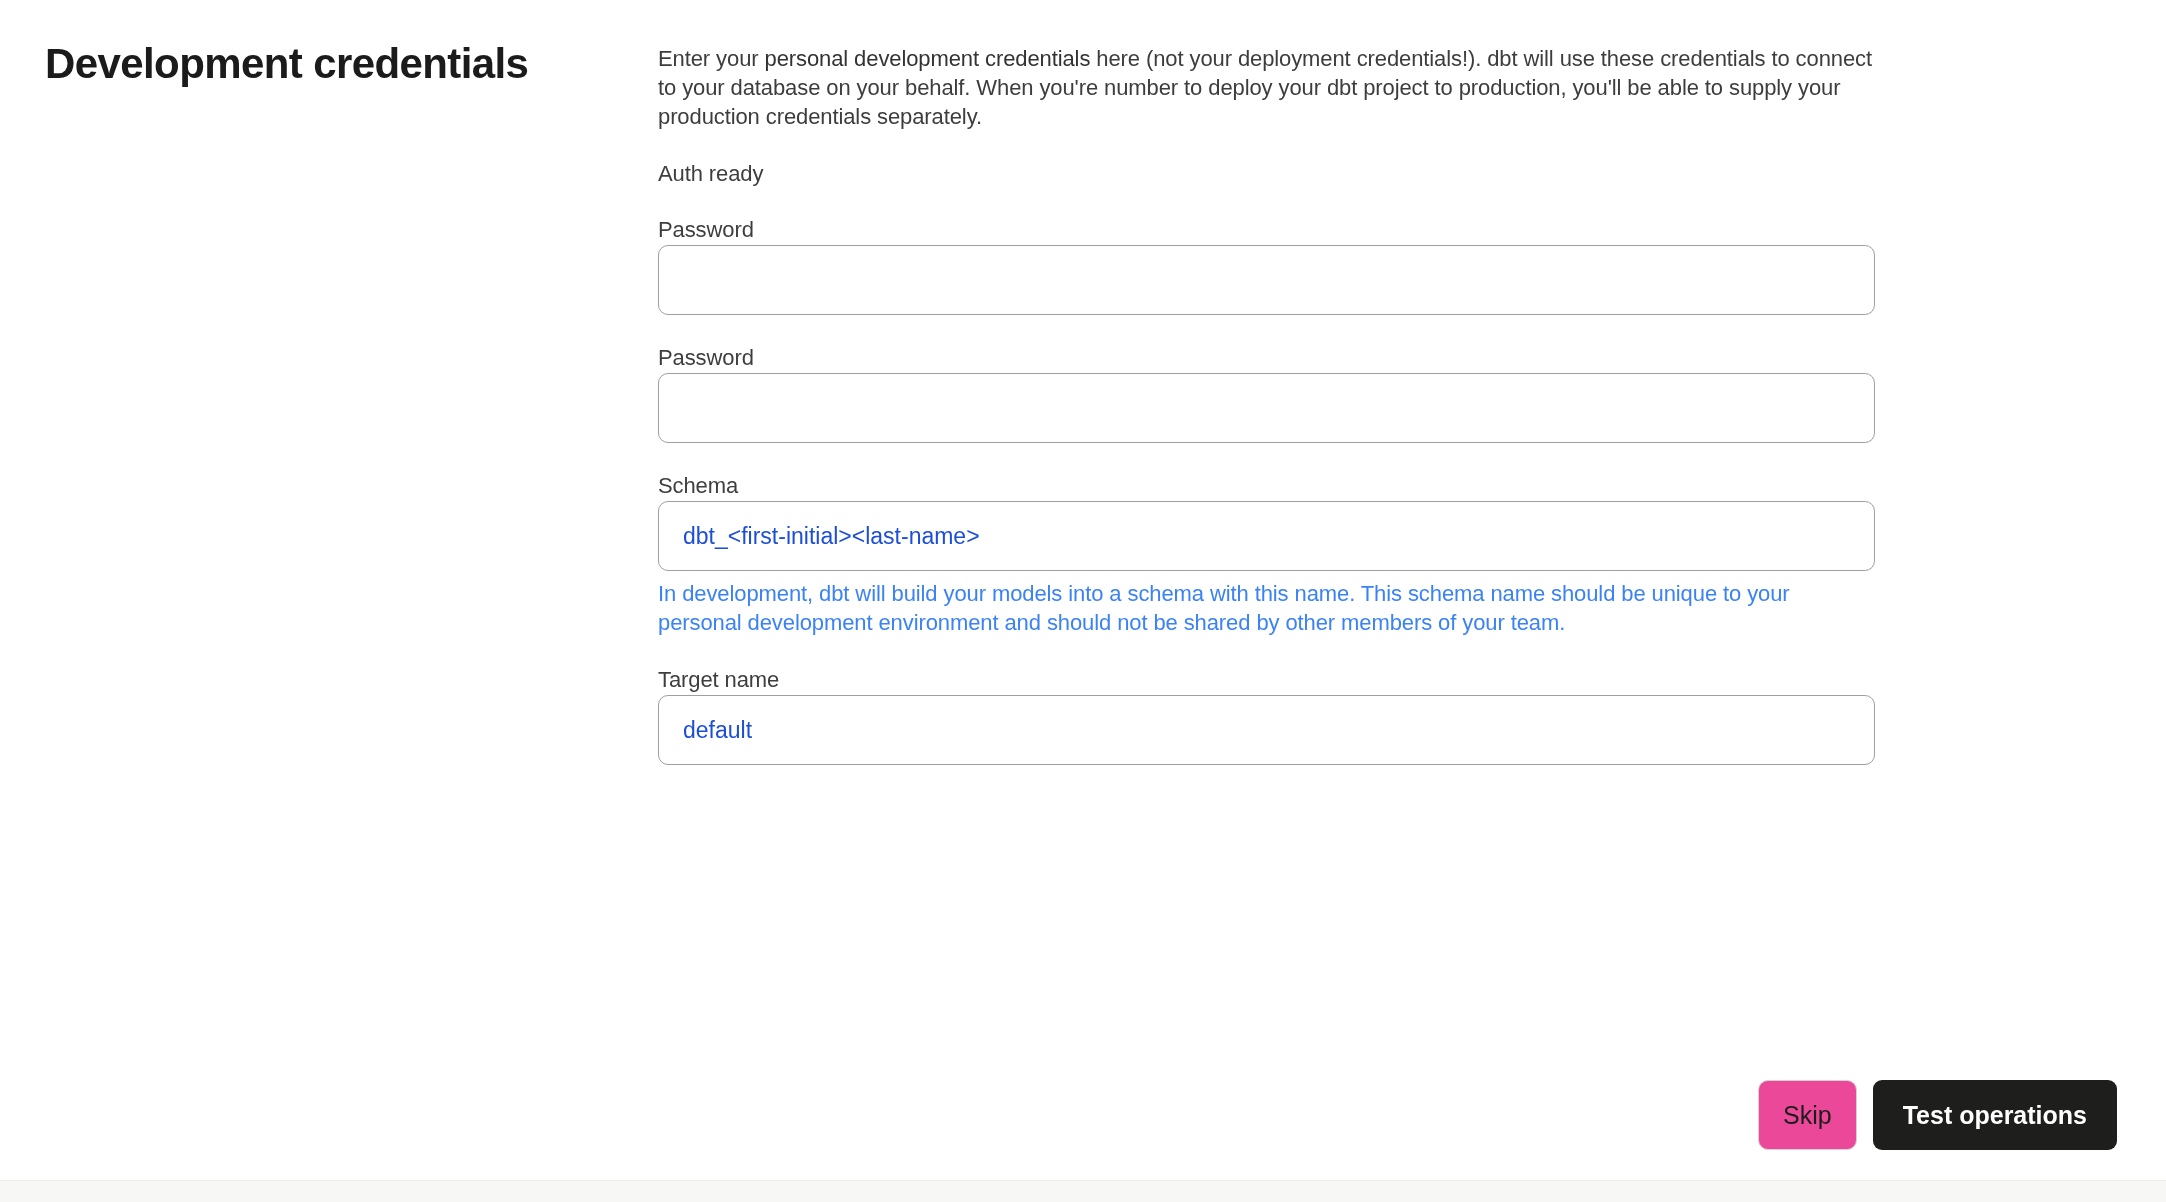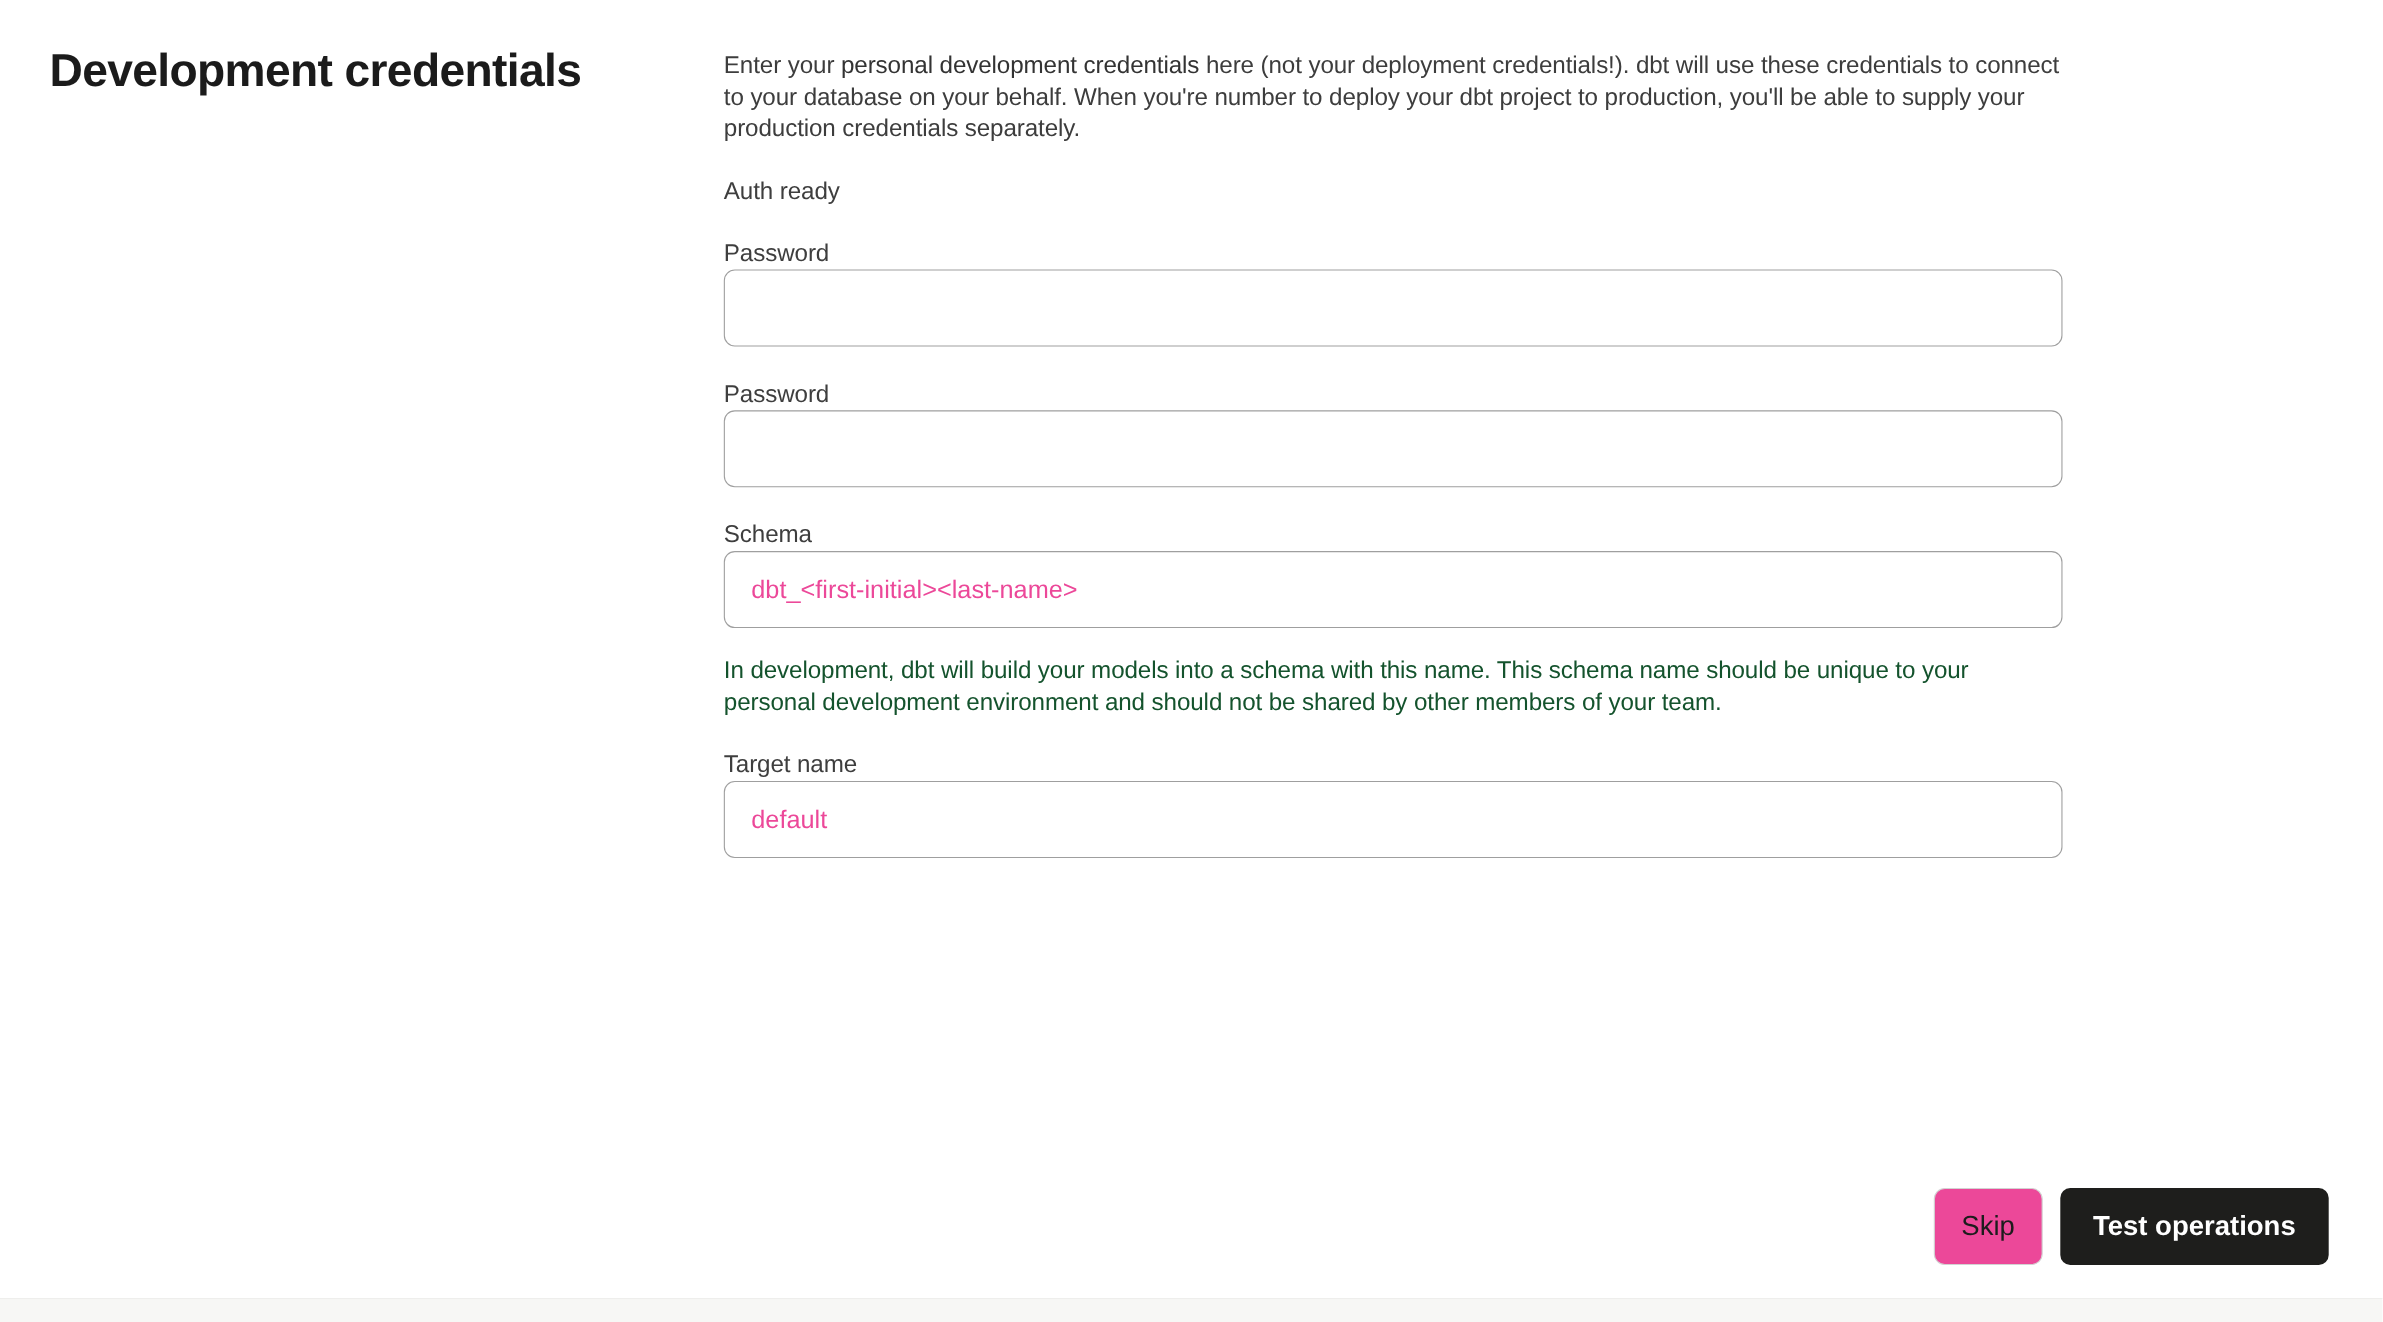--- a/index.html
+++ b/index.html
@@ -45,21 +45,21 @@
   .text-input {
     display: block;
     width: 100%;
     height: 70px;
     border: 1.5px solid #9f9f9f;
     border-radius: 10px;
     background: #ffffff;
     padding: 3px 24px;
     font-family: "Liberation Sans", "DejaVu Sans", sans-serif;
     font-size: 23px;
-    color: #ec4899;
+    color: #1d4ed8;
     outline: none;
   }
   .select-box {
     display: flex;
     align-items: center;
     justify-content: space-between;
     width: 100%;
     height: 70px;
     border: 1.5px solid #9f9f9f;
     border-radius: 10px;
@@ -67,24 +67,24 @@
     padding: 0 24px;
     cursor: pointer;
   }
   .select-value {
     font-size: 23px;
     font-weight: 500;
     color: #1e1e1e;
   }
   .chevron { flex: 0 0 auto; margin-right: 8px; }
   .helper-text {
-    margin-top: 23px;
+    margin-top: 8px;
     font-size: 22px;
     line-height: 29px;
-    color: #14532d;
+    color: #3b82f6;
   }
   .footer-actions {
     position: absolute;
     top: 1080px;
     right: 49px;
     display: flex;
     gap: 16px;
     align-items: stretch;
   }
   .btn {

